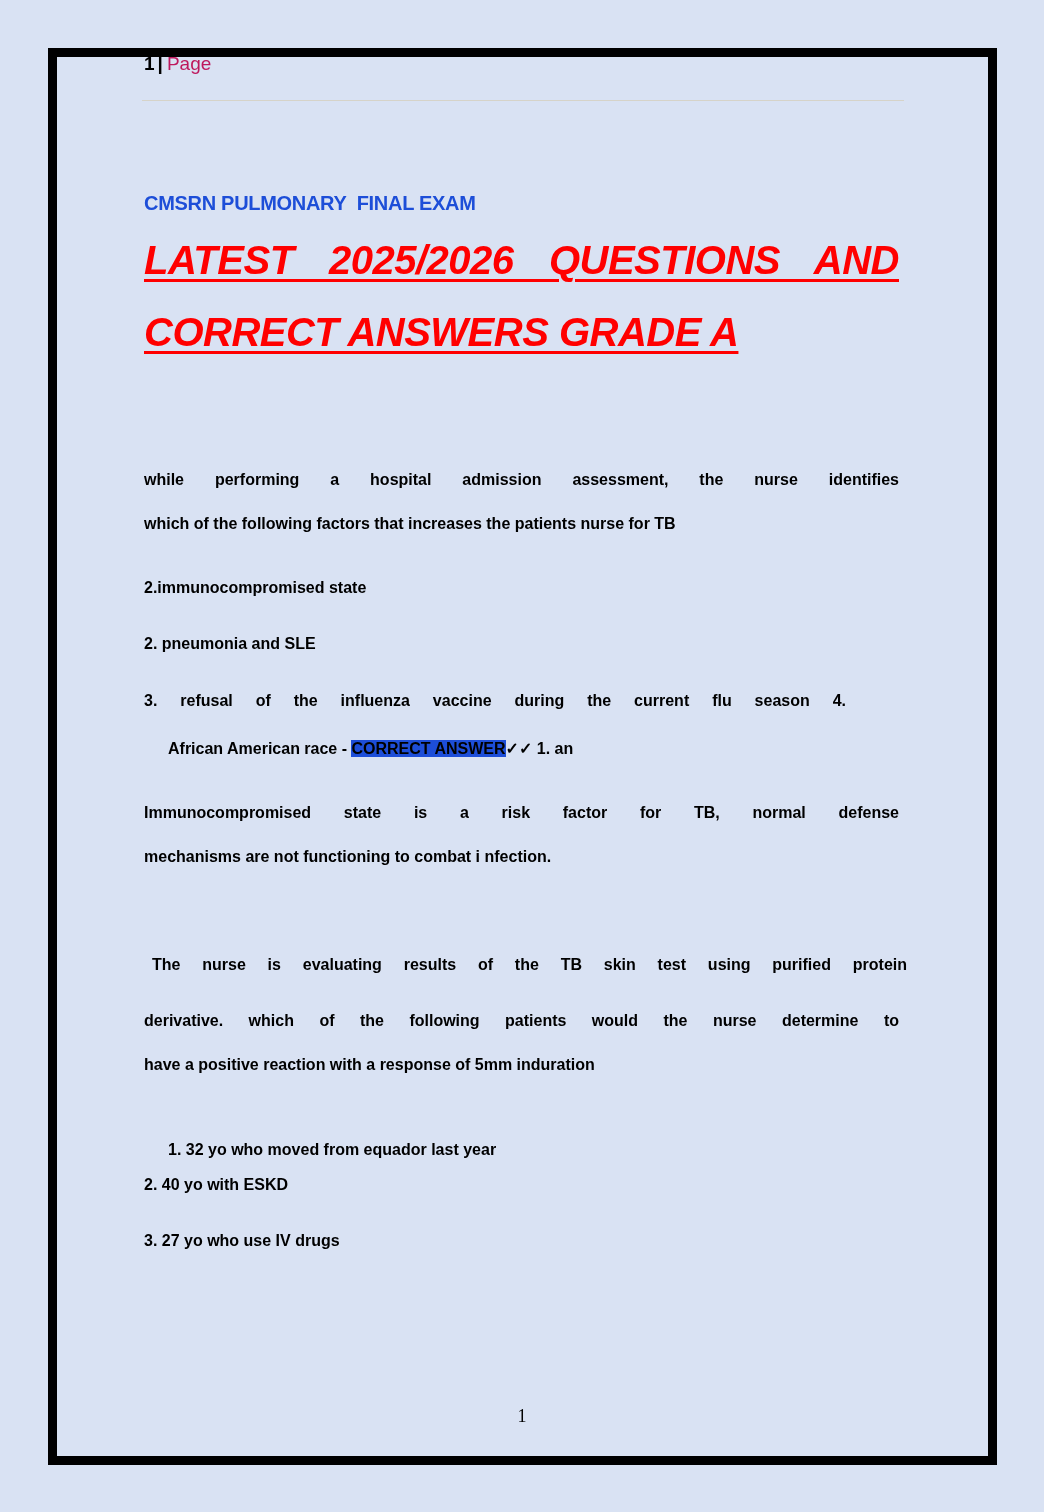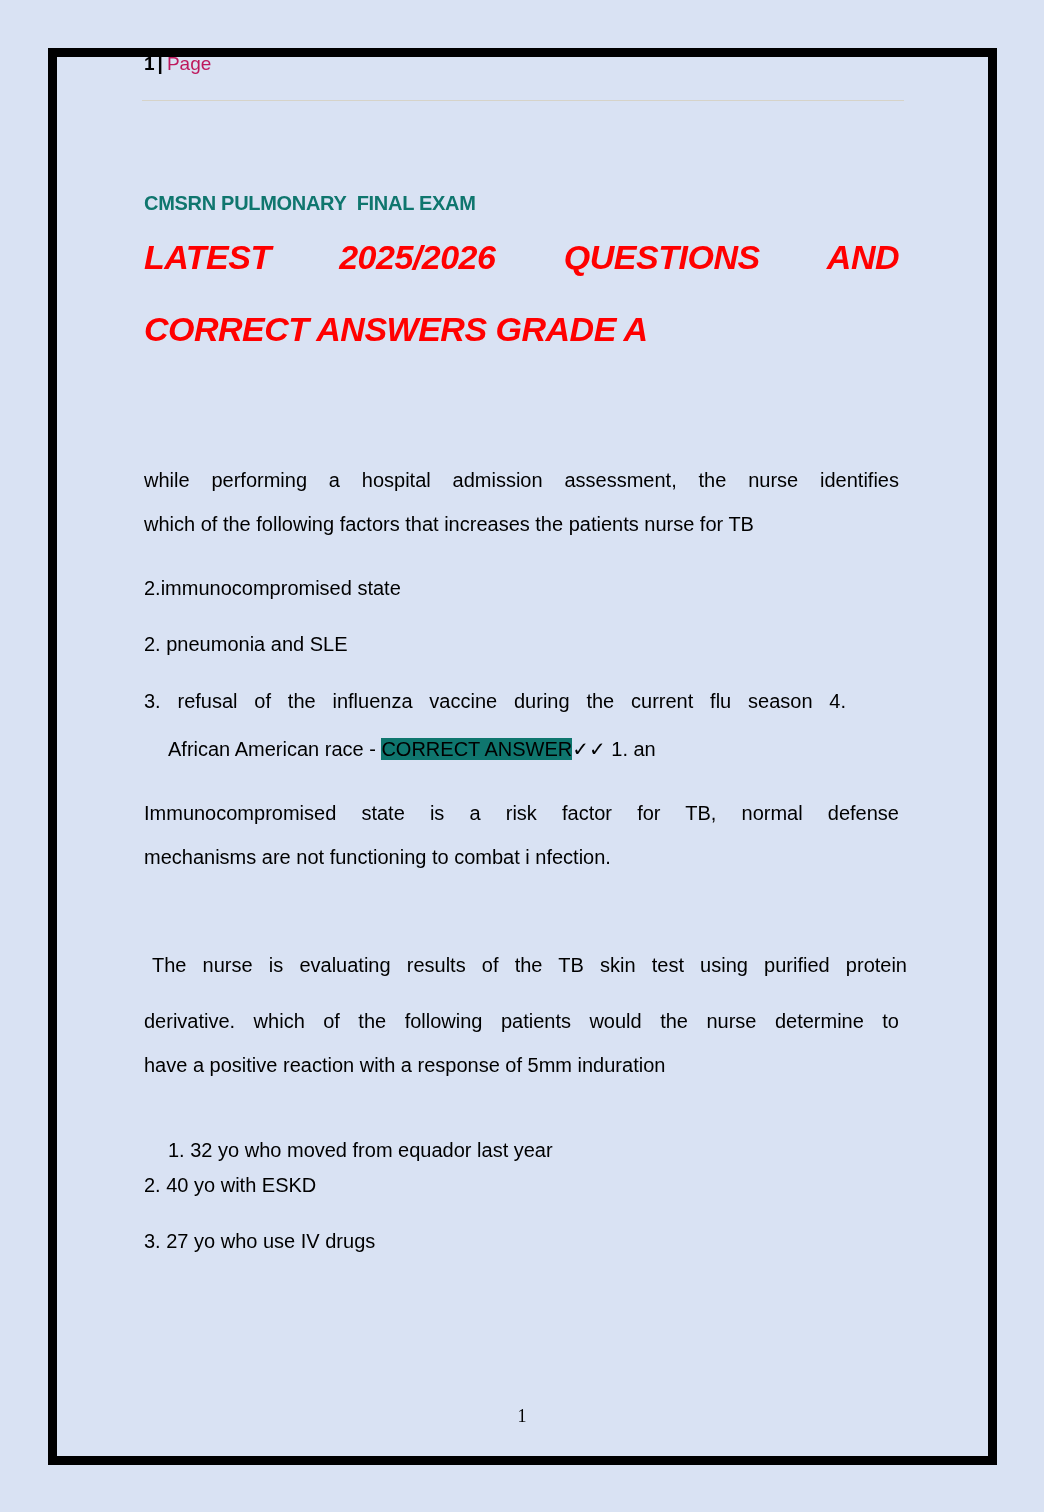--- a/index.html
+++ b/index.html
@@ -22,38 +22,38 @@
   }
   .header .num { font-weight: bold; }
   .header .bar { font-weight: bold; margin: 0 4px 0 3px; }
   .header .word { color: #be185d; }
   .header-rule {
     position: absolute; left: 142px; top: 100px; width: 762px;
     height: 1px; background: #d6d3c8;
   }
   .subtitle {
     position: absolute; left: 144px; top: 192px;
-    font-size: 20px; font-weight: bold; color: #0f766e;
+    font-size: 20px; font-weight: bold; color: #1d4ed8;
     letter-spacing: -0.3px; white-space: pre;
   }
   .title-line {
     position: absolute; left: 144px; width: 755px;
-    font-size: 34px; font-weight: bold; font-style: italic;
-    color: #ff0000; text-decoration-thickness: 3px;
+    font-size: 40px; font-weight: bold; font-style: italic;
+    color: #ff0000; text-decoration: underline; text-decoration-thickness: 3px;
     text-underline-offset: 5px; letter-spacing: -0.5px;
   }
   .t1 { top: 238px; text-align: justify; text-align-last: justify; }
   .t2 { top: 310px; }
   .p {
     position: absolute; left: 144px; width: 755px;
-    font-size: 20px; font-weight: normal; line-height: 44px;
+    font-size: 16px; font-weight: bold; line-height: 44px;
     text-align: justify;
   }
   .just-line { text-align-last: justify; }
-  .hl { background: #0f766e; }
+  .hl { background: #1d4ed8; }
   .footer-num {
     position: absolute; left: 0; width: 1044px; top: 1406px;
     text-align: center; font-size: 18px;
     font-family: "Liberation Serif", serif;
   }
 </style>
 </head>
 <body>
 
 <div class="page-border"></div>

